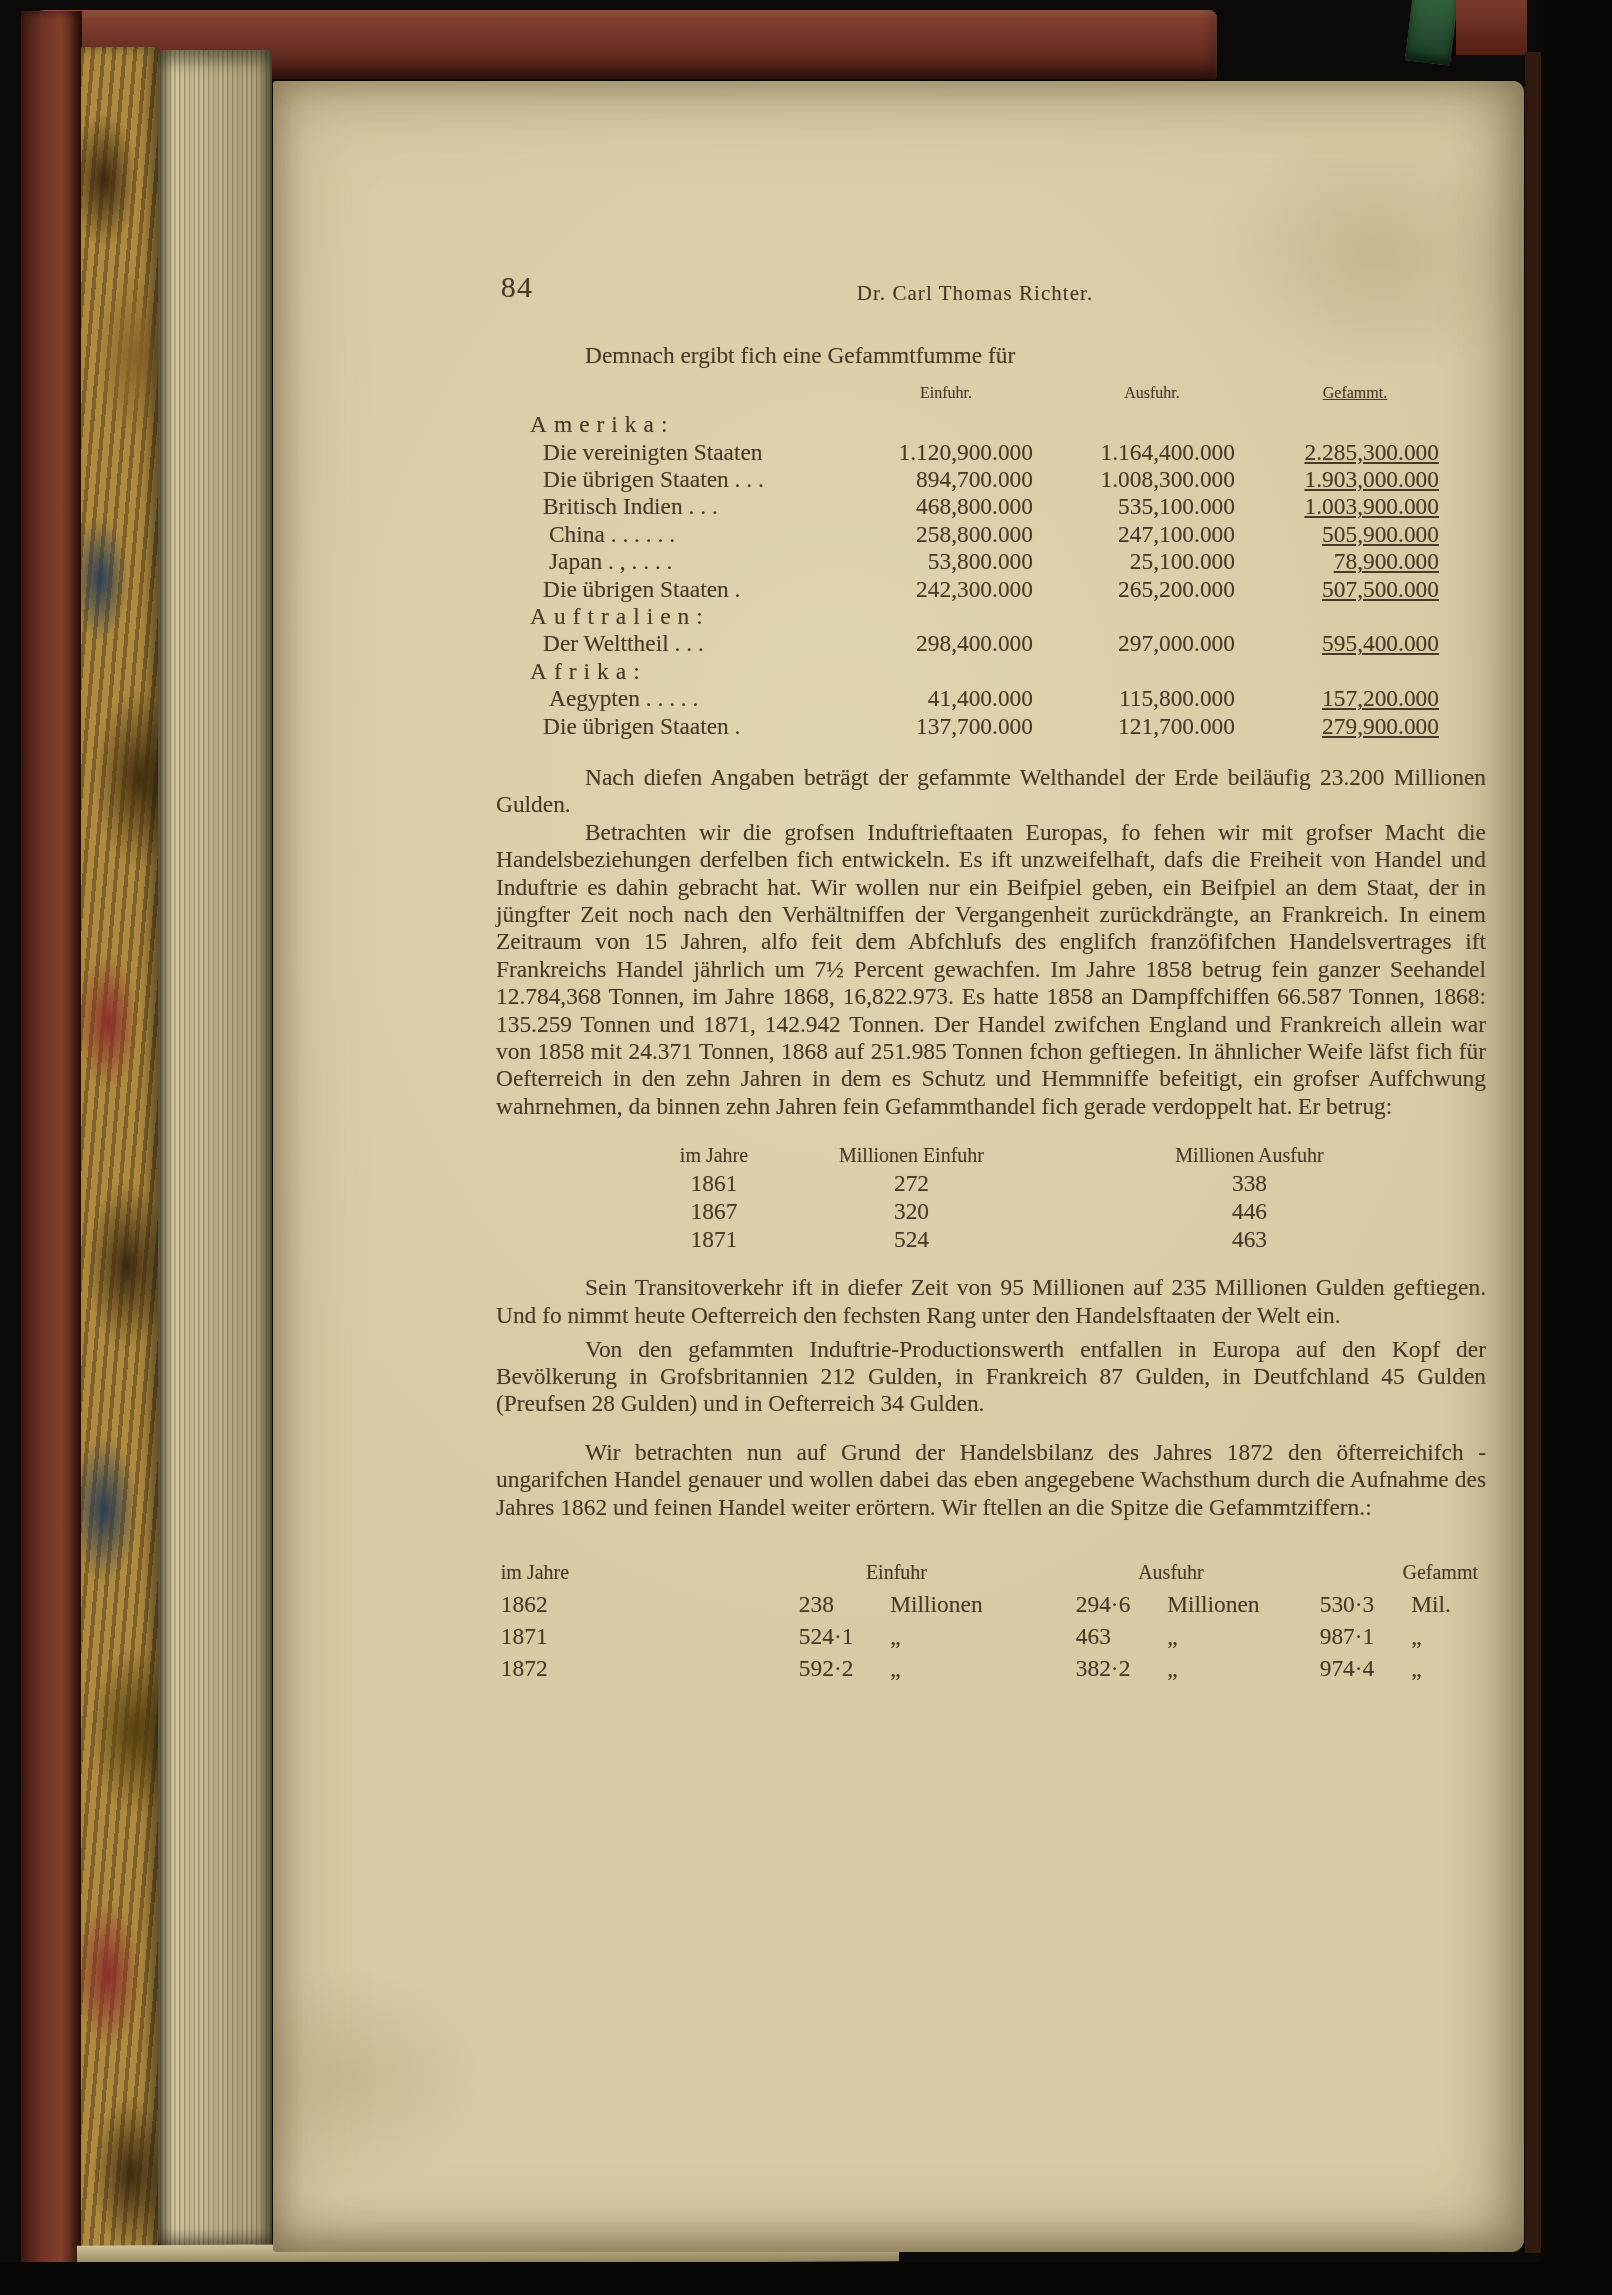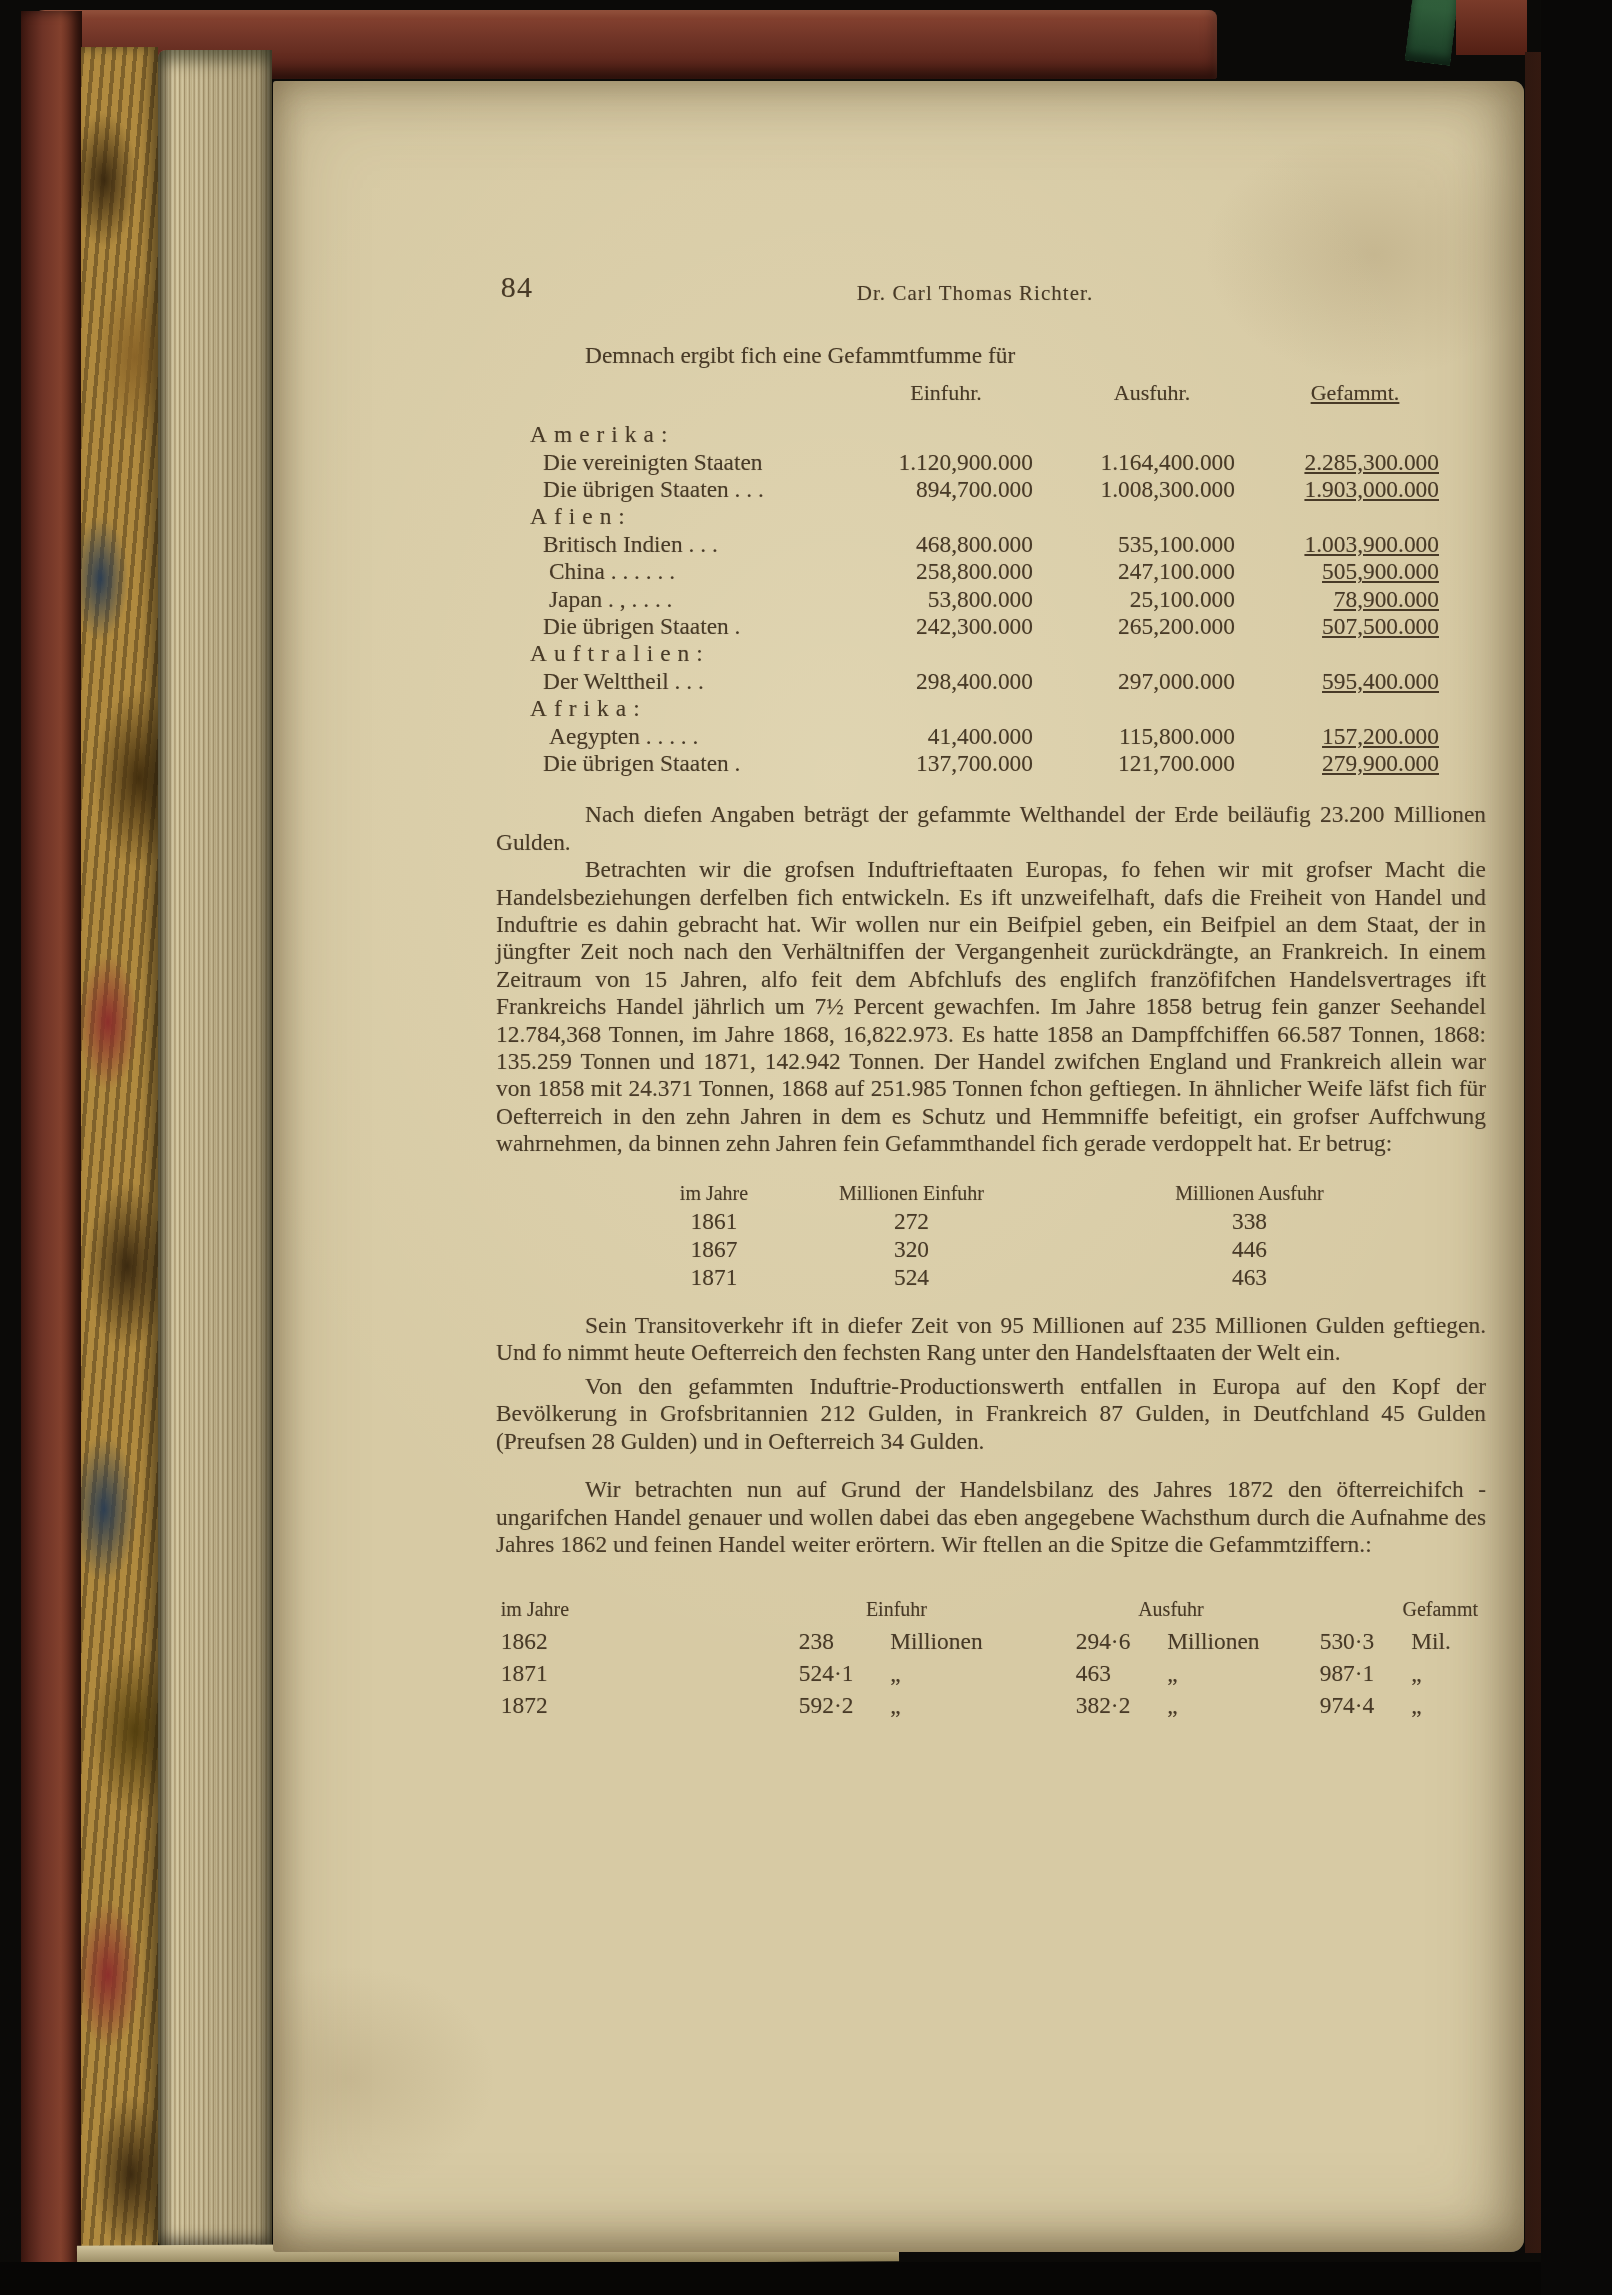--- a/index.html
+++ b/index.html
@@ -63,21 +63,21 @@
 
   .header-line{position:relative;height:42px;margin-bottom:27.4px;}
   .pagenum{position:absolute;left:4.8px;top:0;font-size:30px;letter-spacing:.04em;}
   .runhead{position:absolute;left:0;right:32px;top:6.5px;text-align:center;font-size:21px;letter-spacing:.05em;}
 
   .intro{padding-left:89px;margin-bottom:11.3px;}
 
   
   .ttable{margin-bottom:24px;}
   .trow{display:grid;grid-template-columns:363px 210px 202px 216px;line-height:27.4px;}
-  .thead{font-size:22px;line-height:24px;margin-bottom:16px;}
+  .thead{font-size:16px;line-height:24px;margin-bottom:6px;}
   .thead .c2,.thead .c3,.thead .c4{text-align:center;}
   .c2,.c3{text-align:right;padding-right:36px;}
   .c4{text-align:right;padding-right:48px;text-decoration:underline;}
   .row-sec .c1{padding-left:34px;letter-spacing:.30em;}
   .row-sub .c1{padding-left:47px;}
   .row-sub2 .c1{padding-left:53px;}
 
   p{margin:0;text-align:justify;text-indent:89px;}
   .gap-sm{margin-top:6.5px;}
   .gap-md{margin-top:21px;}
@@ -145,26 +145,20 @@
           <span class="c2">1.120,900.000</span>
           <span class="c3">1.164,400.000</span>
           <span class="c4">2.285,300.000</span>
         </div>
         <div class="trow row-sub">
           <span class="c1">Die übrigen Staaten . . .</span>
           <span class="c2">894,700.000</span>
           <span class="c3">1.008,300.000</span>
           <span class="c4">1.903,000.000</span>
         </div>
-        <div class="trow row-sec">
-          <span class="c1">Afien:</span>
-          <span class="c2"></span>
-            <span class="c3"></span>
-            <span class="c4"></span>
-        </div>
         <div class="trow row-sub">
           <span class="c1">Britisch Indien . . .</span>
           <span class="c2">468,800.000</span>
           <span class="c3">535,100.000</span>
           <span class="c4">1.003,900.000</span>
         </div>
         <div class="trow row-sub2">
           <span class="c1">China . . . . . .</span>
           <span class="c2">258,800.000</span>
           <span class="c3">247,100.000</span>

